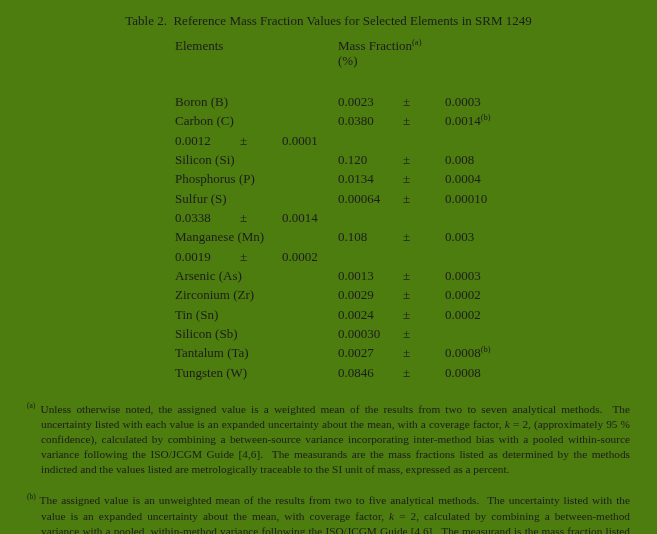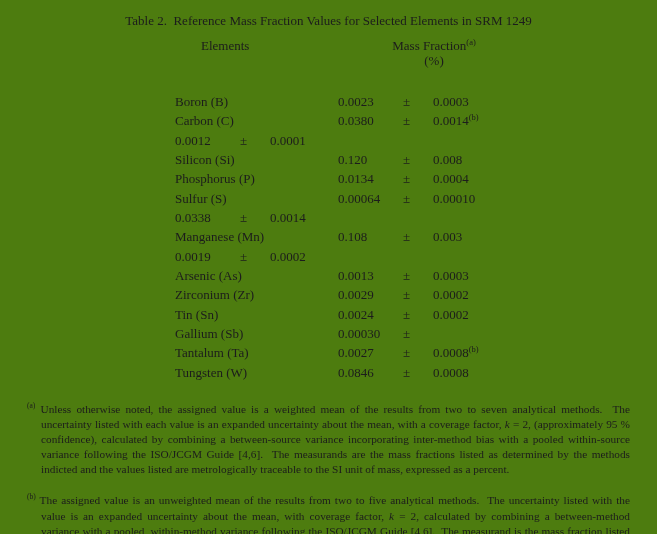--- a/index.html
+++ b/index.html
@@ -20,26 +20,26 @@
     text-align: center;
     font-size: 13px;
     line-height: 16px;
   }
   .table {
     position: absolute;
     left: 175px;
     top: 38px;
     font-size: 13px;
   }
-  .thead { display: flex; line-height: 15px; margin-left: 26px; }
+  .thead { display: flex; line-height: 15px; }
   .cell.c1 { width: 163px; }
   .cell.c2 { width: 65px; }
   .cell.c3 { width: 30px; }
-  .cell.c4 { width: 100px; }
-  .mf-block { width: 140px; text-align: center; }
+  .cell.c4 { width: 100px; margin-left: 12px; }
+  .mf-block { width: 140px; text-align: left; }
   .tbody { margin-top: 24px; }
   .trow { display: flex; height: 19.35px; line-height: 19.35px; white-space: nowrap; }
   sup { font-size: 8.5px; line-height: 0; }
   .footnotes {
     position: absolute;
     left: 11px;
     top: 386px;
     width: 635px;
     font-size: 11.3px;
     line-height: 15.1px;
@@ -132,21 +132,21 @@
           <span class="cell c3">±</span>
           <span class="cell c4">0.0002</span>
         </div>
         <div class="trow">
           <span class="cell c1">Tin (Sn)</span>
           <span class="cell c2">0.0024</span>
           <span class="cell c3">±</span>
           <span class="cell c4">0.0002</span>
         </div>
         <div class="trow">
-          <span class="cell c1">Gallium (Sb)</span>
+          <span class="cell c1">Silicon (Sb)</span>
           <span class="cell c2">0.00030</span>
           <span class="cell c3">±</span>
         </div>
         <div class="trow">
           <span class="cell c1">Tantalum (Ta)</span>
           <span class="cell c2">0.0027</span>
           <span class="cell c3">±</span>
           <span class="cell c4">0.0008<sup>(b)</sup></span>
         </div>
         <div class="trow">

